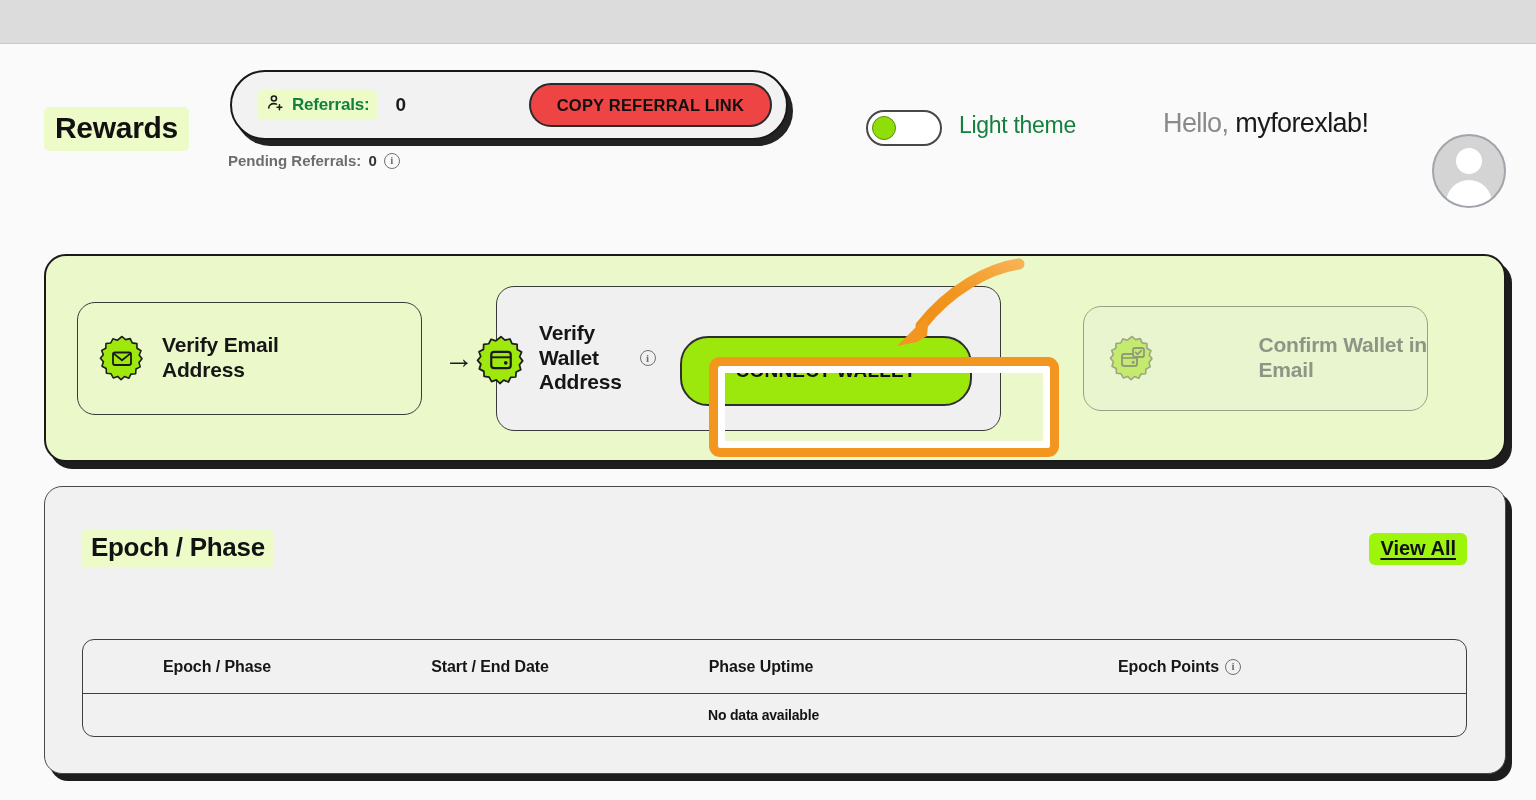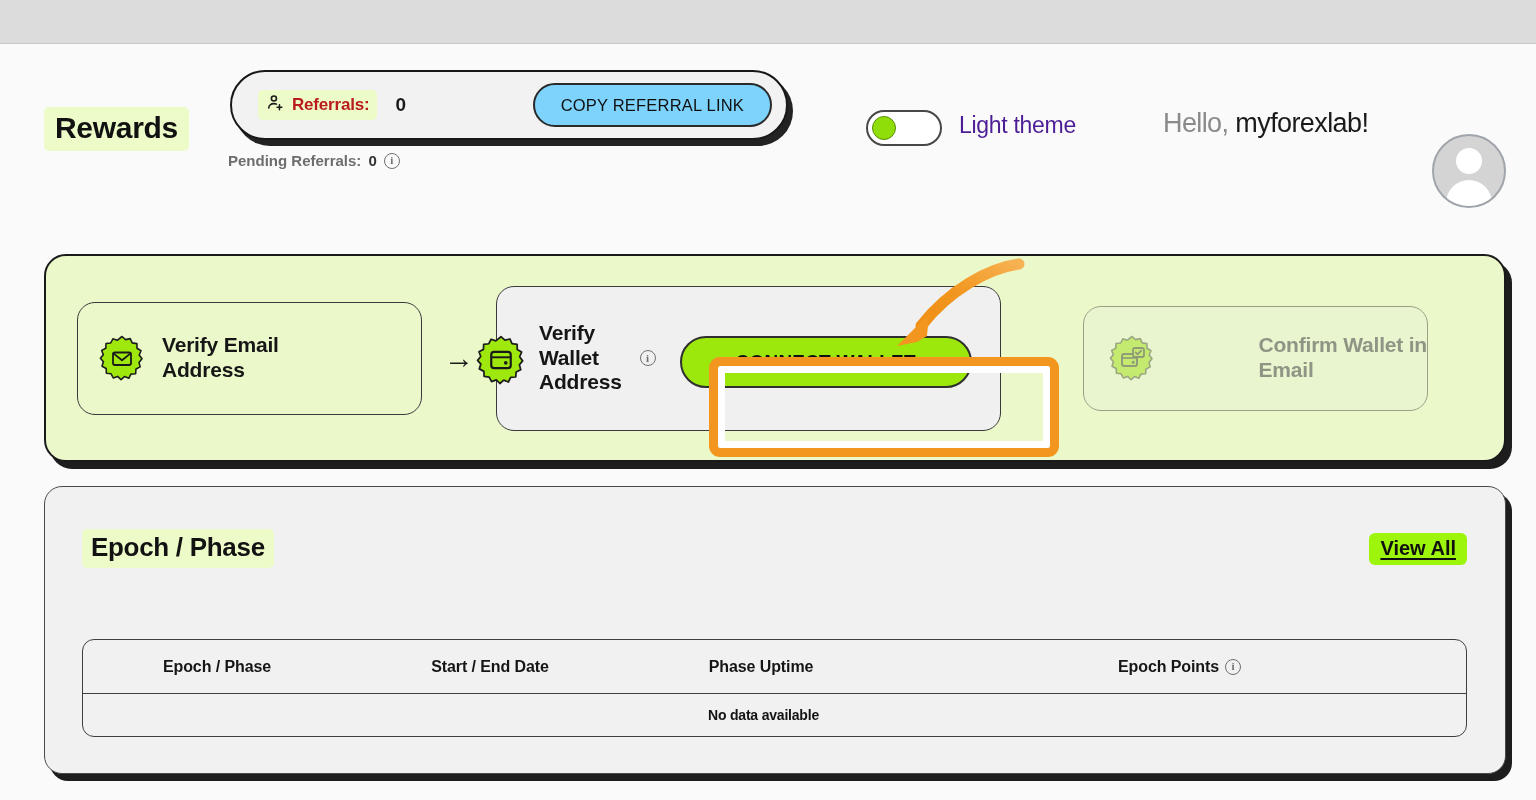--- a/index.html
+++ b/index.html
@@ -49,37 +49,37 @@
     display: flex; align-items: center;
   }
   .referrals-label-wrap {
     display: flex; align-items: center; gap: 7px;
     background: #edfbc8;
     border-radius: 5px;
     padding: 3px 8px 4px 8px;
     margin-left: 26px;
   }
   .referrals-label {
-    font-size: 17px; font-weight: 700; color: #b91c1c;
+    font-size: 17px; font-weight: 700; color: #15803d;
     letter-spacing: -0.2px;
   }
   .referrals-count {
     font-size: 19px; font-weight: 700; color: #1b1b1b;
     margin-left: 18px;
   }
   .copy-btn {
     position: absolute; right: 14px; top: 50%;
     transform: translateY(-50%);
     height: 44px;
     padding: 0 26px;
-    background: #7dd3fc;
+    background: #ef4444;
     border: 2.2px solid #2a2a2a;
     border-radius: 24px;
     font-family: "Liberation Sans", sans-serif;
-    font-size: 16.5px; font-weight: 400;
+    font-size: 16.5px; font-weight: 700;
     letter-spacing: 0.2px;
     color: #101010;
     cursor: pointer;
     white-space: nowrap;
   }
   .pending-referrals {
     position: absolute; left: 224px; top: 108px;
     display: flex; align-items: center; gap: 7px;
     font-size: 15px; font-weight: 700; color: #6d6d6d;
   }
@@ -106,21 +106,21 @@
   }
   .theme-toggle .knob {
     position: absolute; left: 4px; top: 4px;
     width: 24px; height: 24px;
     background: #8fdd09;
     border: 1.5px solid #5c8f06;
     border-radius: 50%;
   }
   .theme-label {
     position: absolute; left: 955px; top: 68px;
-    font-size: 23px; color: #4c1d95;
+    font-size: 23px; color: #15803d;
     letter-spacing: -0.3px;
   }
   .greeting {
     position: absolute; left: 1135px; top: 64px;
     font-size: 27px; letter-spacing: -0.6px; margin-left: 24px;
   }
   .greeting .hi { color: #8a8a8a; font-weight: 400; }
   .greeting .user { color: #1a1a1a; font-weight: 500; }
   .avatar {
     position: absolute; left: 1428px; top: 90px;
@@ -211,21 +211,21 @@
     margin-left: 18px;
   }
 
   .connect-slot {
     position: relative;
     margin-left: 16px;
     width: 310px; height: 66px;
   }
   .connect-btn {
     position: absolute; left: 8px; top: 11px;
-    width: 292px; height: 52px;
+    width: 292px; height: 70px;
     background: #9ce80d;
     border: 2.2px solid #2f2f2f;
     border-radius: 28px;
     font-family: "Liberation Sans", sans-serif;
     font-size: 19px; font-weight: 700;
     letter-spacing: 0.2px;
     color: #101010;
     cursor: pointer;
   }
 

